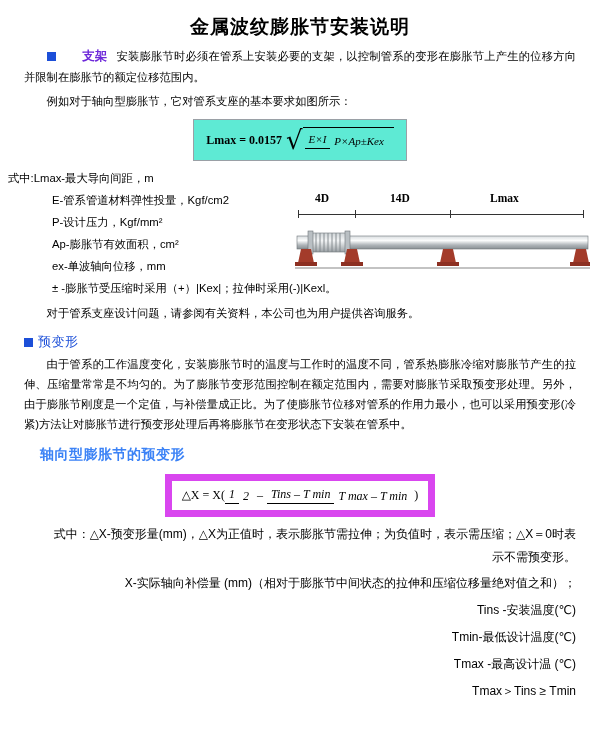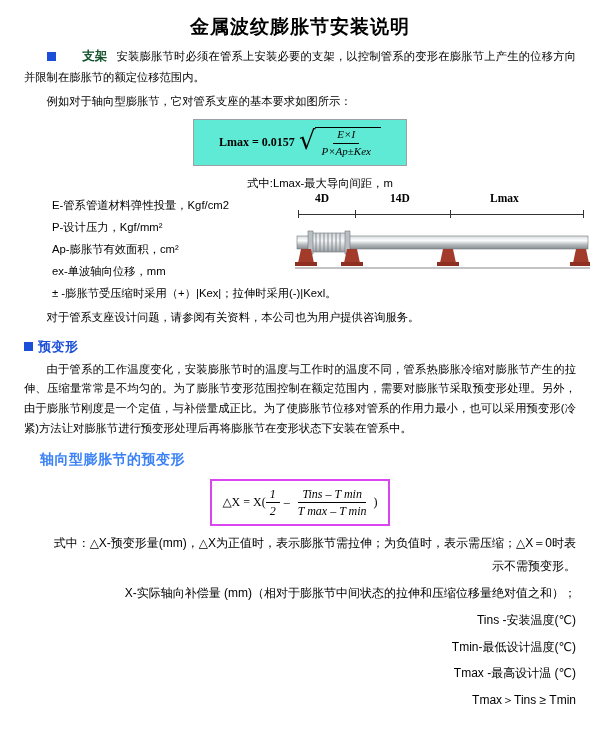--- a/index.html
+++ b/index.html
@@ -38,21 +38,21 @@
   .blue-sq {
     width: 9px;
     height: 9px;
     background: #1c4fd8;
     display: inline-block;
     margin-right: 5px;
     flex: 0 0 auto;
   }
   .section-head .label {
     color: #1c4fd8;
-    font-weight: bold;
+    font-weight: normal;
     font-size: 13px;
     letter-spacing: 0.5px;
   }
   .para {
     margin: 4px 24px 4px 24px;
     line-height: 1.75;
     font-size: 11.3px;
     text-align: justify;
   }
   .para.indent {
@@ -60,21 +60,21 @@
   }
   .inline-head {
     display: inline-flex;
     align-items: center;
     vertical-align: -1px;
   }
   .inline-head .blue-sq {
     margin-right: 4px;
   }
   .inline-head .label {
-    color: #14532d;
+    color: #6d28d9;
     font-weight: bold;
     font-size: 12.5px;
     margin-right: 6px;
   }
   .formula-box {
     margin: 8px auto 6px auto;
     width: 196px;
     border: 1px solid #9aa0a6;
     padding: 7px 8px;
     display: flex;
@@ -102,21 +102,20 @@
     padding: 0 6px 0 2px;
     display: flex;
     flex-direction: column;
     justify-content: center;
     font-family: "Liberation Serif", serif;
     font-style: italic;
     font-size: 11px;
   }
   .frac {
     display: inline-flex;
-    flex-direction: column;
     align-items: center;
     vertical-align: middle;
     font-family: "Liberation Serif", serif;
     font-style: italic;
   }
   .frac .num {
     border-bottom: 1px solid #000;
     padding: 0 4px 1px 4px;
     line-height: 1.2;
   }
@@ -126,22 +125,21 @@
   }
   .legend {
     margin: 2px 0 0 0;
   }
   .legend-row {
     font-size: 11.3px;
     line-height: 1.95;
     margin-left: 24px;
   }
   .legend-row.first {
-    margin-left: 40px;
-    text-align: center;
+    margin-left: 8px;
   }
   .legend-row.ind {
     margin-left: 52px;
   }
   .fig-wrap {
     position: absolute;
     right: 10px;
     top: 178px;
     width: 295px;
   }
@@ -188,21 +186,21 @@
     color: #3b82f6;
   }
   .eq-center {
     text-align: center;
     margin: 10px 0 6px 0;
     font-size: 12px;
   }
   .eq-box {
     display: inline-flex;
     align-items: center;
-    border: 2px solid #d946ef;
+    border: 7px solid #d946ef;
     padding: 6px 10px;
     font-family: "Liberation Serif", serif;
   }
   .eq-box .txt {
     font-size: 12px;
   }
   .small-note {
     margin: 4px 24px;
     font-size: 12px;
     line-height: 1.9;

